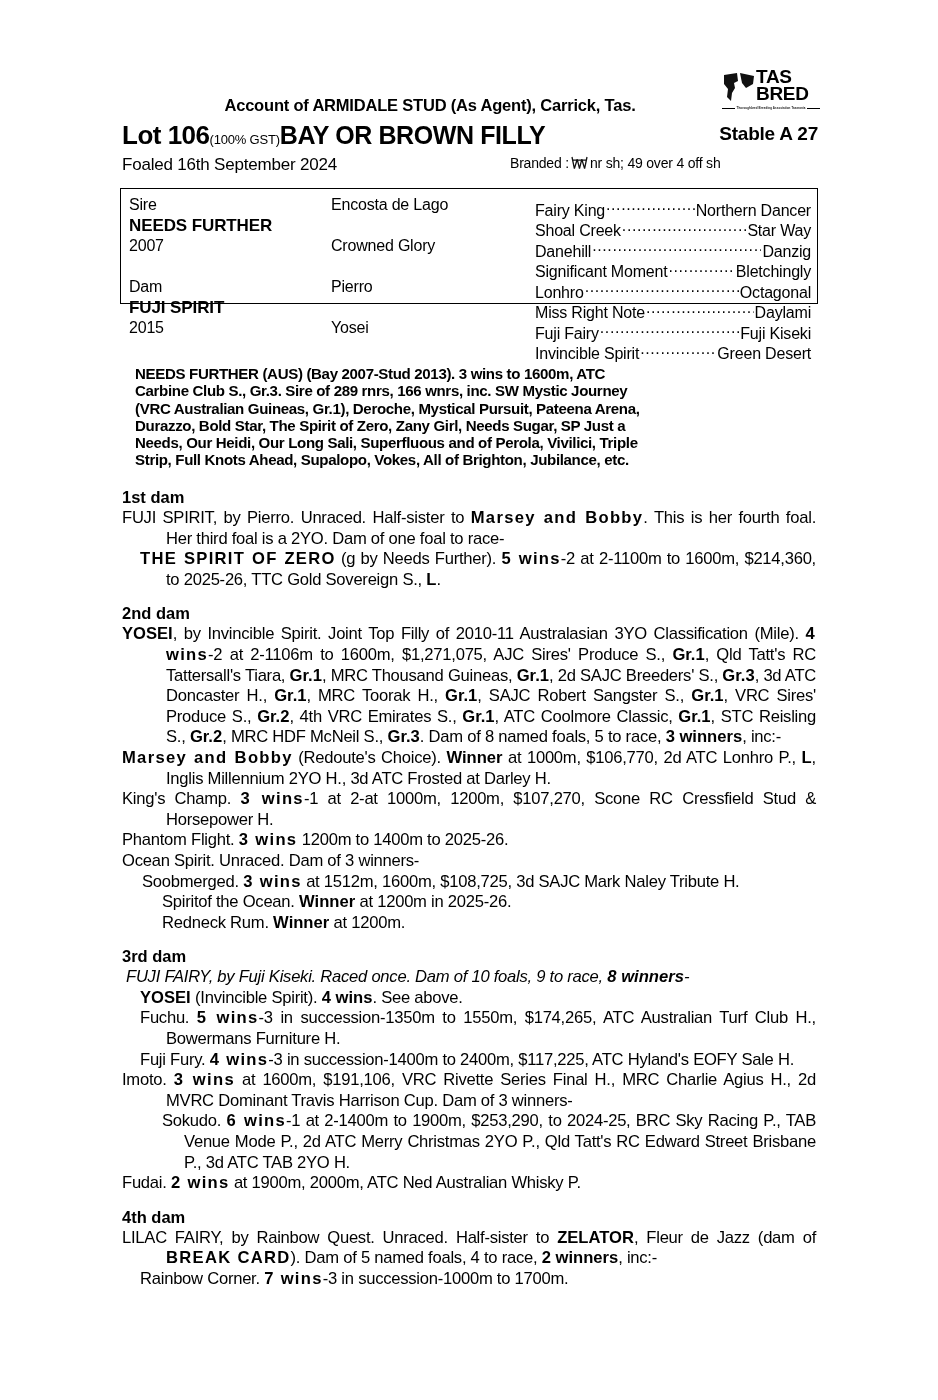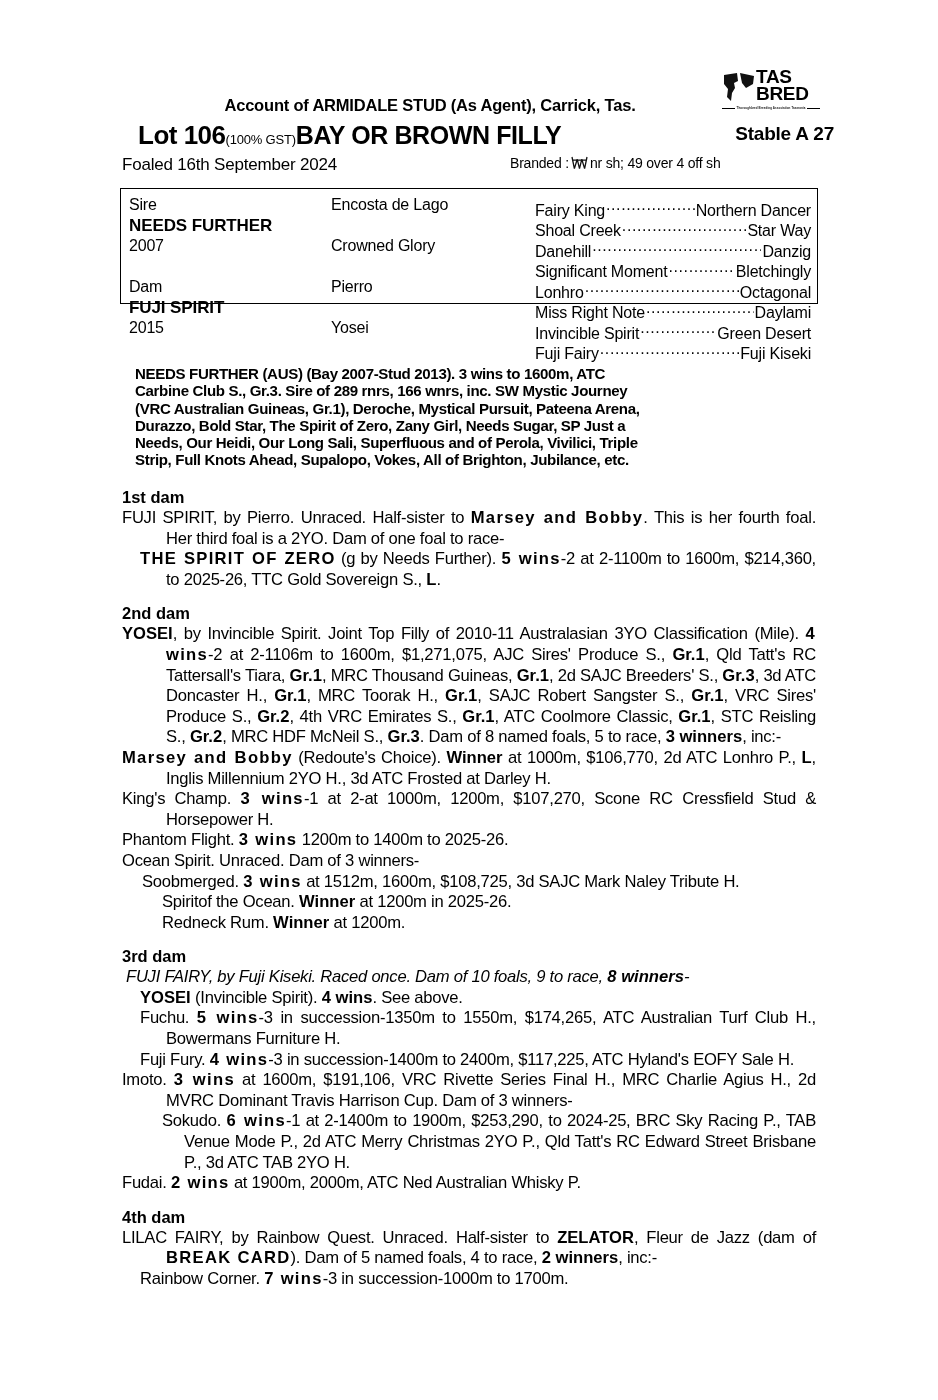--- a/index.html
+++ b/index.html
@@ -70,21 +70,21 @@
     position: absolute;
     left: 0; top: 96px;
     width: 860px;
     text-align: center;
     font-weight: bold;
     font-size: 16.5px;
     letter-spacing: -0.2px;
   }
   .lot-line {
     position: absolute;
-    left: 138px; top: 120px;
+    left: 122px; top: 120px;
     width: 696px;
     height: 30px;
   }
   .lot-no {
     font-weight: bold;
     font-size: 26px;
     letter-spacing: -0.5px;
     vertical-align: baseline;
   }
   .gst {
@@ -309,28 +309,28 @@
           <span class="nm">Lonhro</span>
           <span class="dots"></span>
           <span class="sr">Octagonal</span>
         </div>
         <div class="leader">
           <span class="nm">Miss Right Note</span>
           <span class="dots"></span>
           <span class="sr">Daylami</span>
         </div>
         <div class="leader">
+          <span class="nm">Fuji Fairy</span>
+          <span class="dots"></span>
+          <span class="sr">Fuji Kiseki</span>
+        </div>
+        <div class="leader">
           <span class="nm">Invincible Spirit</span>
           <span class="dots"></span>
           <span class="sr">Green Desert</span>
-        </div>
-        <div class="leader">
-          <span class="nm">Fuji Fairy</span>
-          <span class="dots"></span>
-          <span class="sr">Fuji Kiseki</span>
         </div>
       </div>
   </div>
 
   <div class="sire-summary">
       <span>NEEDS FURTHER (AUS) (Bay 2007-Stud 2013). 3 wins to 1600m, ATC</span>
       <span>Carbine Club S., Gr.3. Sire of 289 rnrs, 166 wnrs, inc. SW Mystic Journey</span>
       <span>(VRC Australian Guineas, Gr.1), Deroche, Mystical Pursuit, Pateena Arena,</span>
       <span>Durazzo, Bold Star, The Spirit of Zero, Zany Girl, Needs Sugar, SP Just a</span>
       <span>Needs, Our Heidi, Our Long Sali, Superfluous and of Perola, Vivilici, Triple</span>

